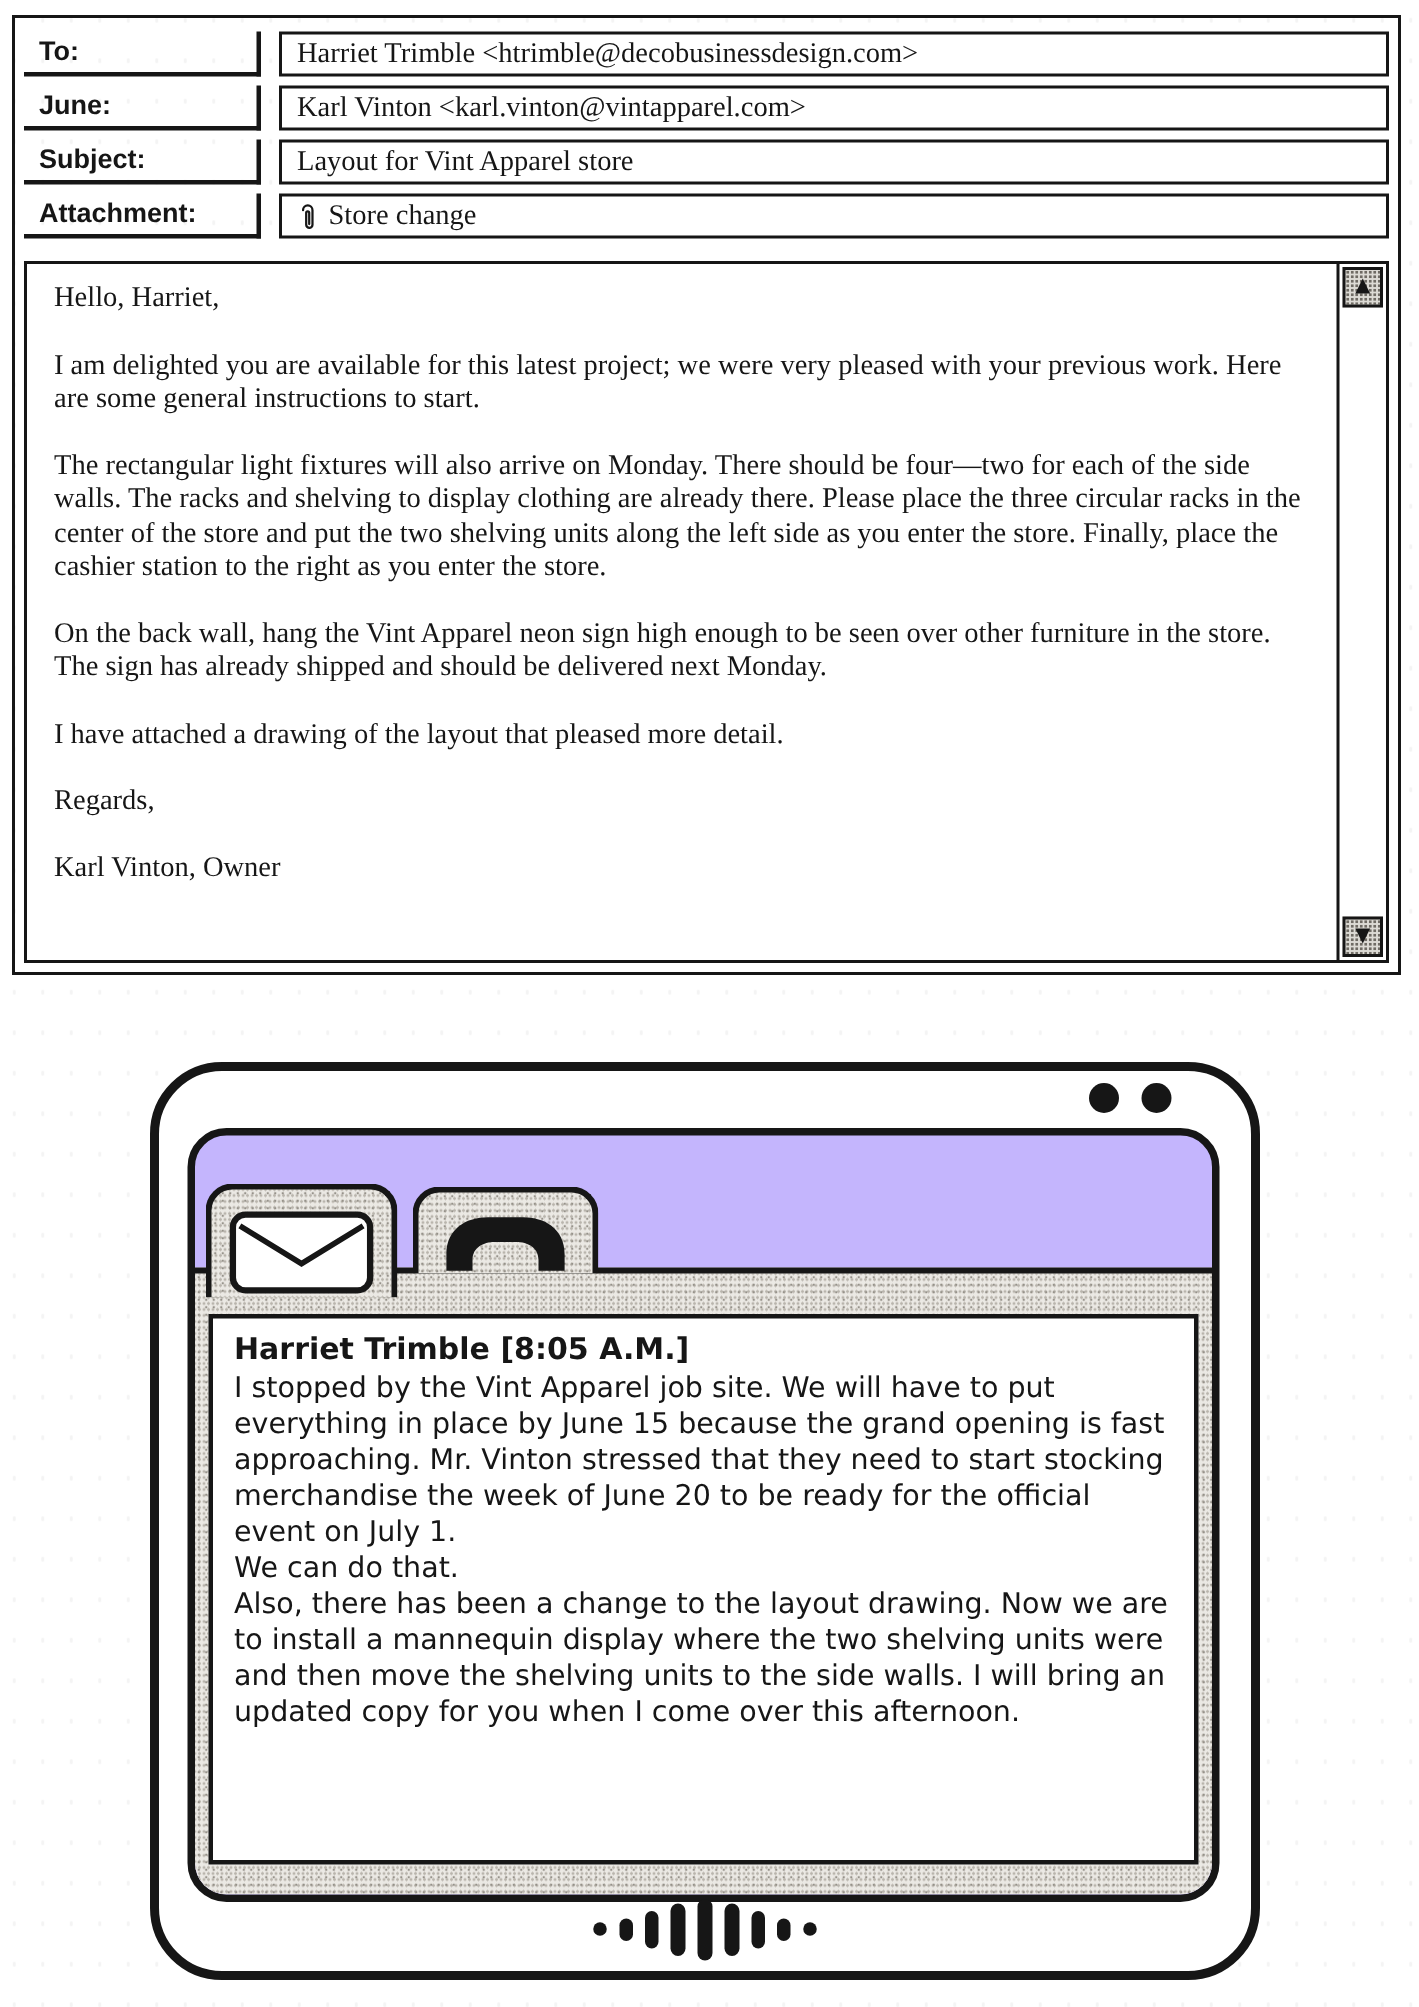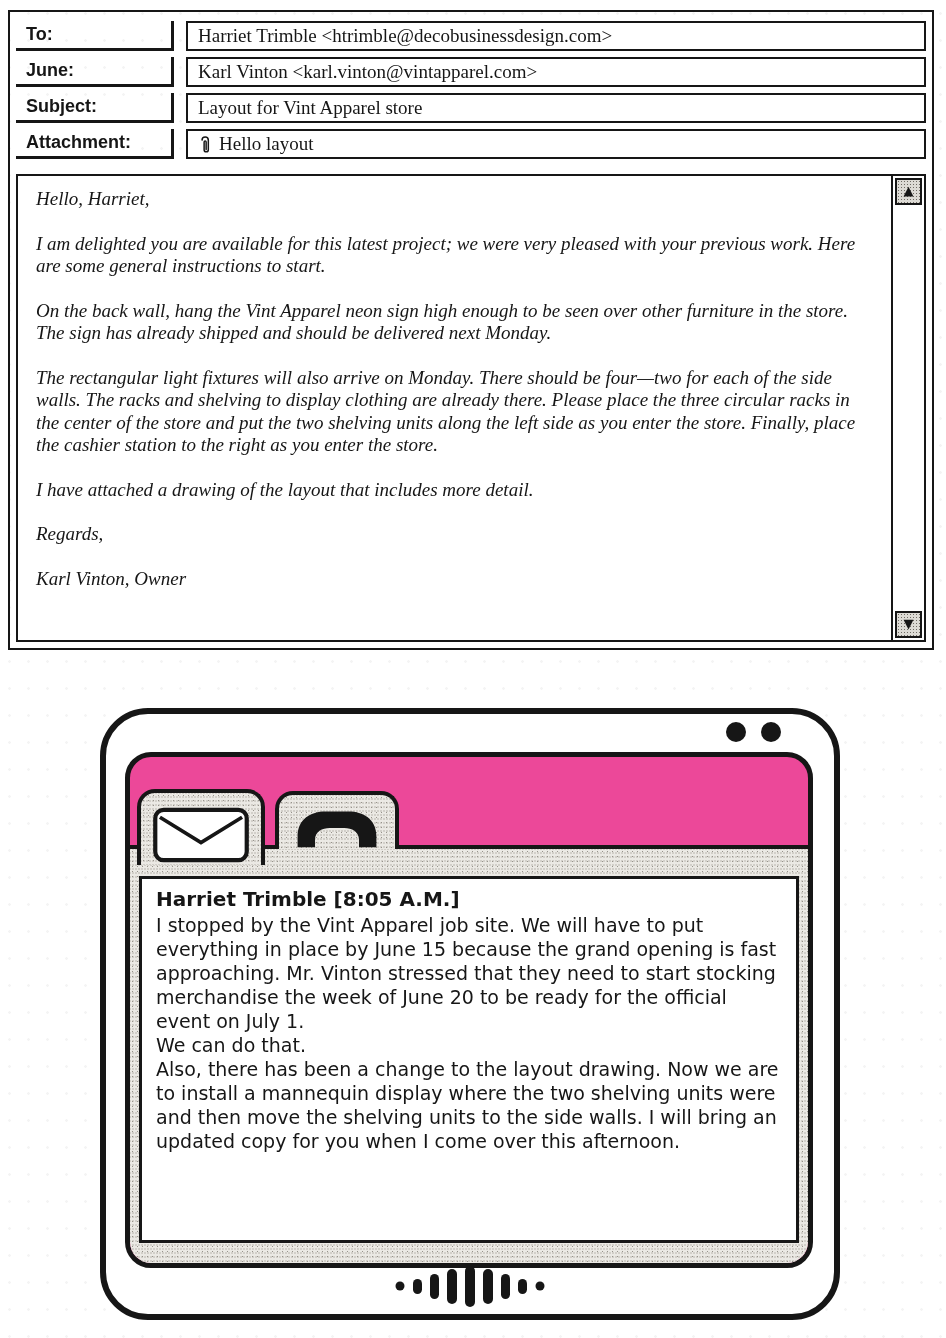--- a/index.html
+++ b/index.html
@@ -56,21 +56,21 @@
   }
   .email-body{
     flex:1;margin-top:9px;
     border:2px solid var(--ink);
     position:relative;
     background:#fff;
     padding:12px 50px 6px 18px;
     font-size:19px;line-height:22.5px;
     overflow:hidden;
   }
-  .email-body p{margin:0 0 22px;font-style:italic;}
+  .email-body p{margin:0 0 22px;}
   .email-body p:last-child{margin-bottom:0;}
   .scrollbar{
     position:absolute;top:0;right:0;bottom:0;width:33px;
     border-left:2px solid var(--ink);
   }
   .scroll-btn{
     position:absolute;right:2px;width:27px;height:27px;
     border:2px solid var(--ink);
     display:flex;align-items:center;justify-content:center;
     font-family:"DejaVu Sans", sans-serif;font-size:13px;color:var(--ink);
@@ -87,21 +87,21 @@
     position:absolute;left:100px;top:708px;width:740px;height:612px;
     border:6px solid var(--ink);border-radius:48px;
     background:#fff;
   }
   .led{position:absolute;width:20px;height:20px;border-radius:50%;background:var(--ink);top:8px;}
   .led-1{left:620px;}
   .led-2{left:655px;}
   .bezel{
     position:absolute;left:19px;top:38px;width:688px;height:516px;
     border:5px solid var(--ink);border-radius:26px;
-    background:#ec4899;
+    background:#c4b5fd;
     display:flex;flex-direction:column;
     overflow:hidden;
     justify-content:space-between;
   }
   .tab-row{height:88px;position:relative;}
   .tab{
     position:absolute;
     border:4px solid var(--ink);border-bottom:none;
     border-radius:18px 18px 0 0;
     display:flex;align-items:flex-start;justify-content:center;
@@ -166,30 +166,30 @@
     </div>
 
     <div class="field-row">
       <div class="field-label">Attachment:</div>
       <div class="field-value">
         <span style="display:inline-flex;">
           <svg width="14" height="21" viewBox="0 0 16 24" aria-hidden="true">
             <path d="M4.6 7 a3.6 3.6 0 0 1 7.2 0 v11 a2.4 2.4 0 0 1 -4.8 0 V9 a1.15 1.15 0 0 1 2.3 0 v8.6" fill="none" stroke="#161616" stroke-width="1.7" stroke-linecap="round"></path>
           </svg>
         </span>
-        <span>Hello layout</span>
+        <span>Store change</span>
       </div>
     </div>
 
     <div class="email-body">
       <p>Hello, Harriet,</p>
       <p>I am delighted you are available for this latest project; we were very pleased with your previous work. Here are some general instructions to start.</p>
+      <p>The rectangular light fixtures will also arrive on Monday. There should be four—two for each of the side walls. The racks and shelving to display clothing are already there. Please place the three circular racks in the center of the store and put the two shelving units along the left side as you enter the store. Finally, place the cashier station to the right as you enter the store.</p>
       <p>On the back wall, hang the Vint Apparel neon sign high enough to be seen over other furniture in the store. The sign has already shipped and should be delivered next Monday.</p>
-      <p>The rectangular light fixtures will also arrive on Monday. There should be four—two for each of the side walls. The racks and shelving to display clothing are already there. Please place the three circular racks in the center of the store and put the two shelving units along the left side as you enter the store. Finally, place the cashier station to the right as you enter the store.</p>
-      <p>I have attached a drawing of the layout that includes more detail.</p>
+      <p>I have attached a drawing of the layout that pleased more detail.</p>
       <p>Regards,</p>
       <p>Karl Vinton, Owner</p>
 
       <div class="scrollbar">
         <div class="scroll-btn up">
           <span>▲</span>
         </div>
         <div class="scroll-btn down">
           <span>▼</span>
         </div>

